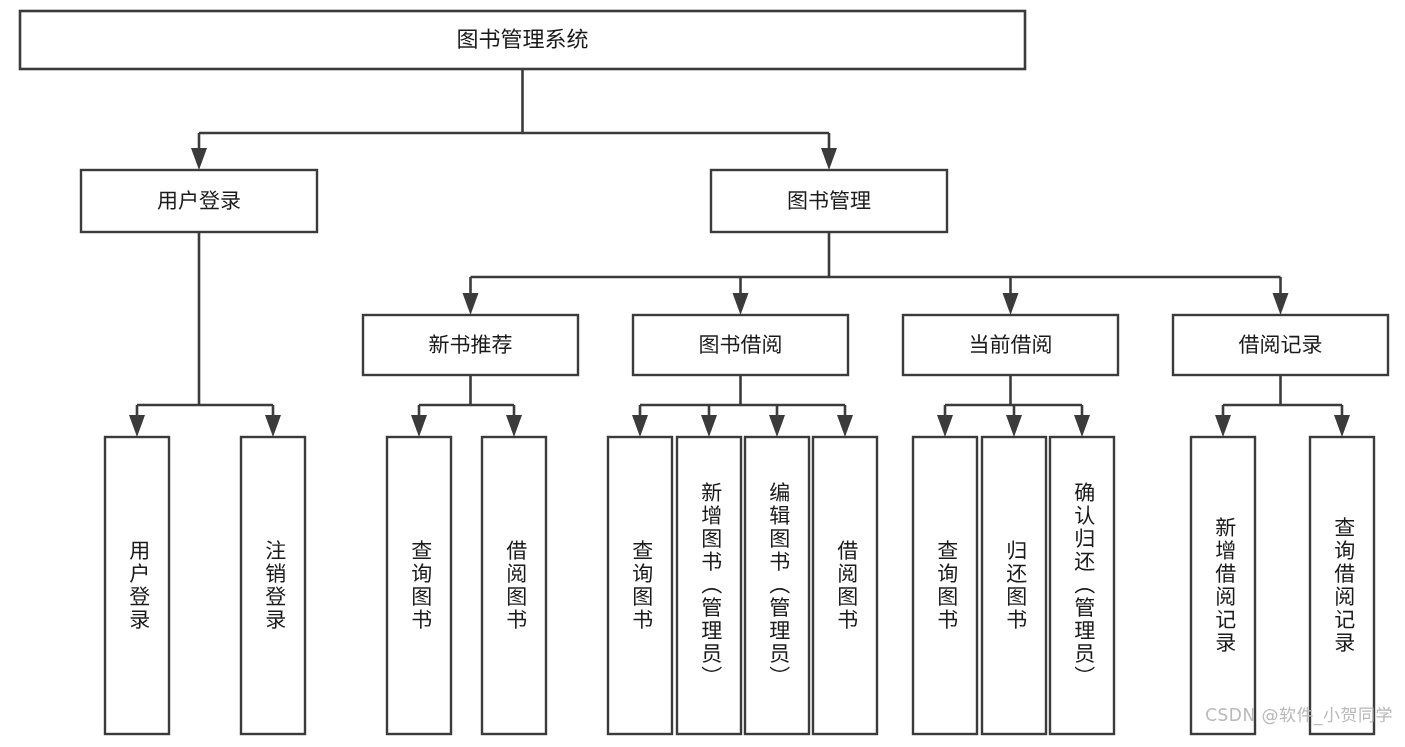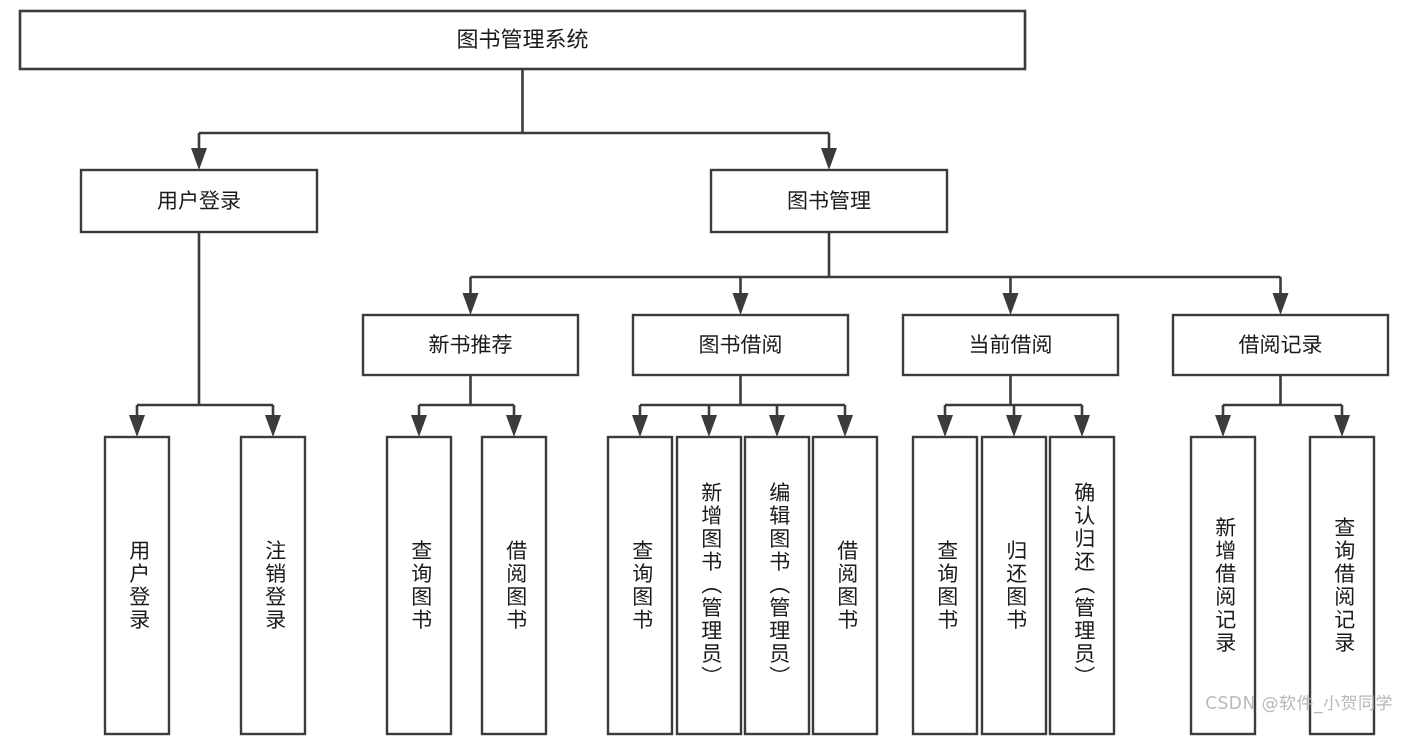--- a/index.html
+++ b/index.html
@@ -73,21 +73,21 @@
     font-size: 21px;
     line-height: 1.12;
     letter-spacing: 2px;
     color: #1a1a1a;
     white-space: nowrap;
     text-align: center;
   }
   .watermark {
     position: absolute;
     right: 12px;
-    bottom: 18px;
+    bottom: 6px;
     font-family: "DejaVu Sans", "Liberation Sans", sans-serif;
     font-size: 17px;
     color: #b9b9b9;
     letter-spacing: 0.5px;
     white-space: nowrap;
     pointer-events: none;
   }
 </style>
 </head>
 <body>

